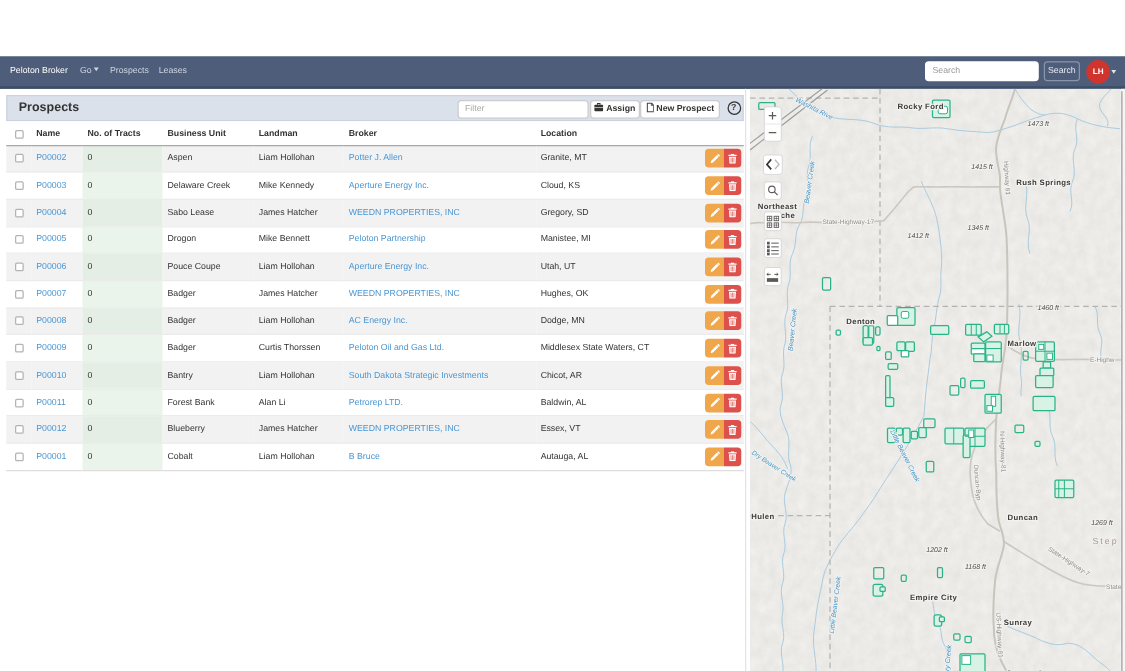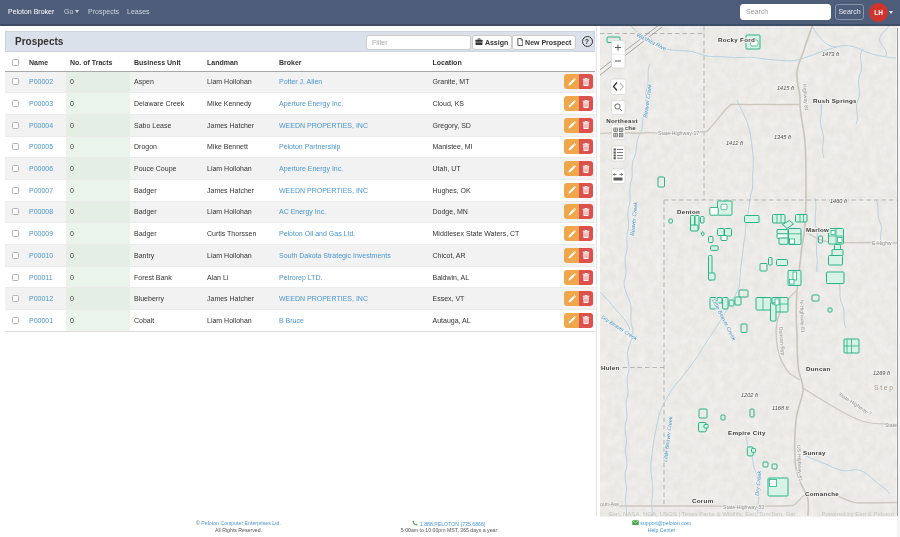--- a/index.html
+++ b/index.html
@@ -1,18 +1,18 @@
 <!DOCTYPE html>
 <html><head>
 <meta charset="utf-8">
 <style>
 * { margin:0; padding:0; box-sizing:border-box; }
 html,body { width:900px; height:537px; overflow:hidden; background:#fff;
   font-family:"Liberation Sans", sans-serif; }
-#page { position:relative; width:900px; height:406px; }
+#page { position:relative; width:900px; height:406px;margin-top:45px; }
 
 
 #nav { position:absolute; left:0; top:0; width:900px; height:26px;
   background:#4e5d7a; border-bottom:2px solid #3d4c67; box-sizing:border-box; }
 #brand { position:absolute; left:8px; top:7.5px; font-size:7px; color:#fff; }
 .navlink { position:absolute; top:7.5px; font-size:7px; color:#cdd5e0; }
 #caret-go { display:inline-block; width:0; height:0; border-left:2.5px solid transparent;
   border-right:2.5px solid transparent; border-top:3px solid #cdd5e0; vertical-align:middle; margin-left:2px;}
 #navsearch { position:absolute; left:740px; top:3.5px; width:91px; height:16px;
   background:#fff; border:1px solid #fff; border-radius:3px; font-size:7px; color:#999;

